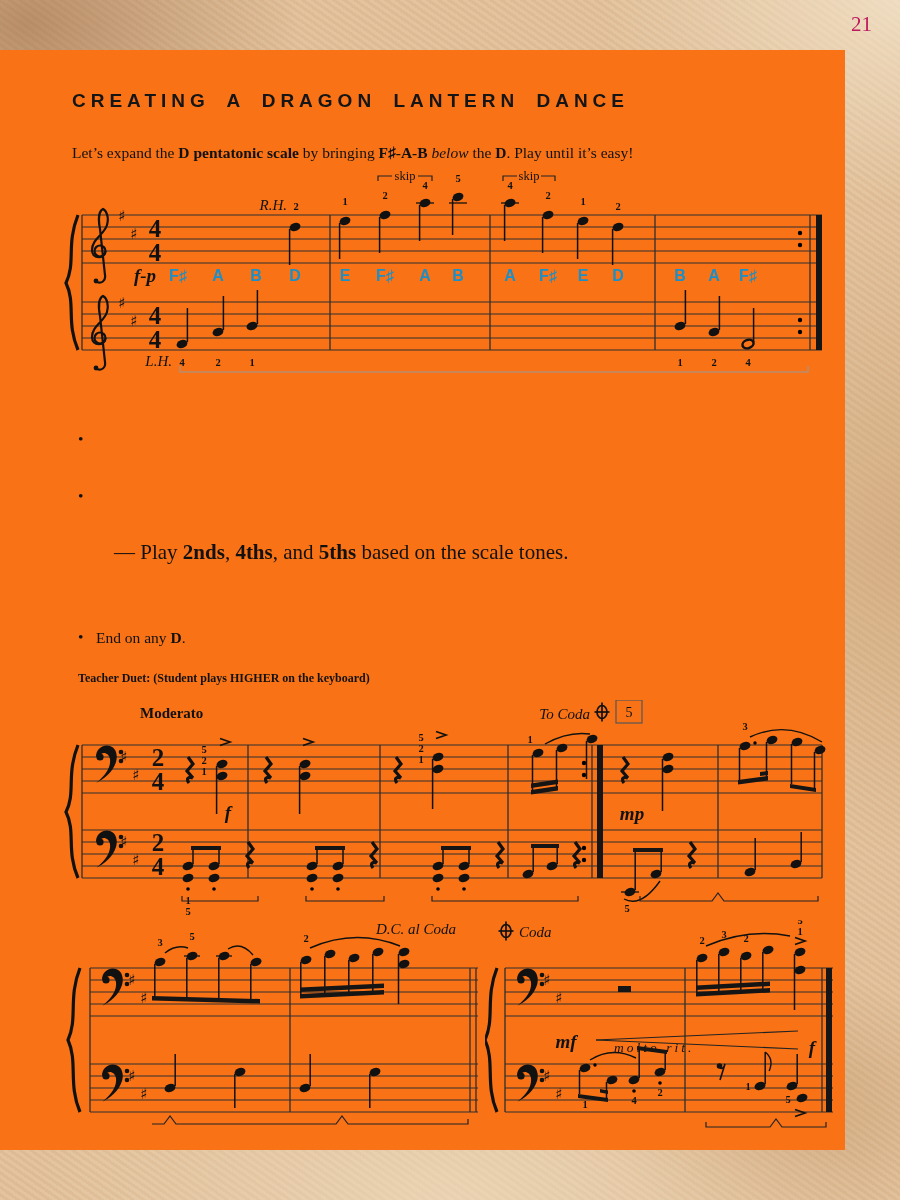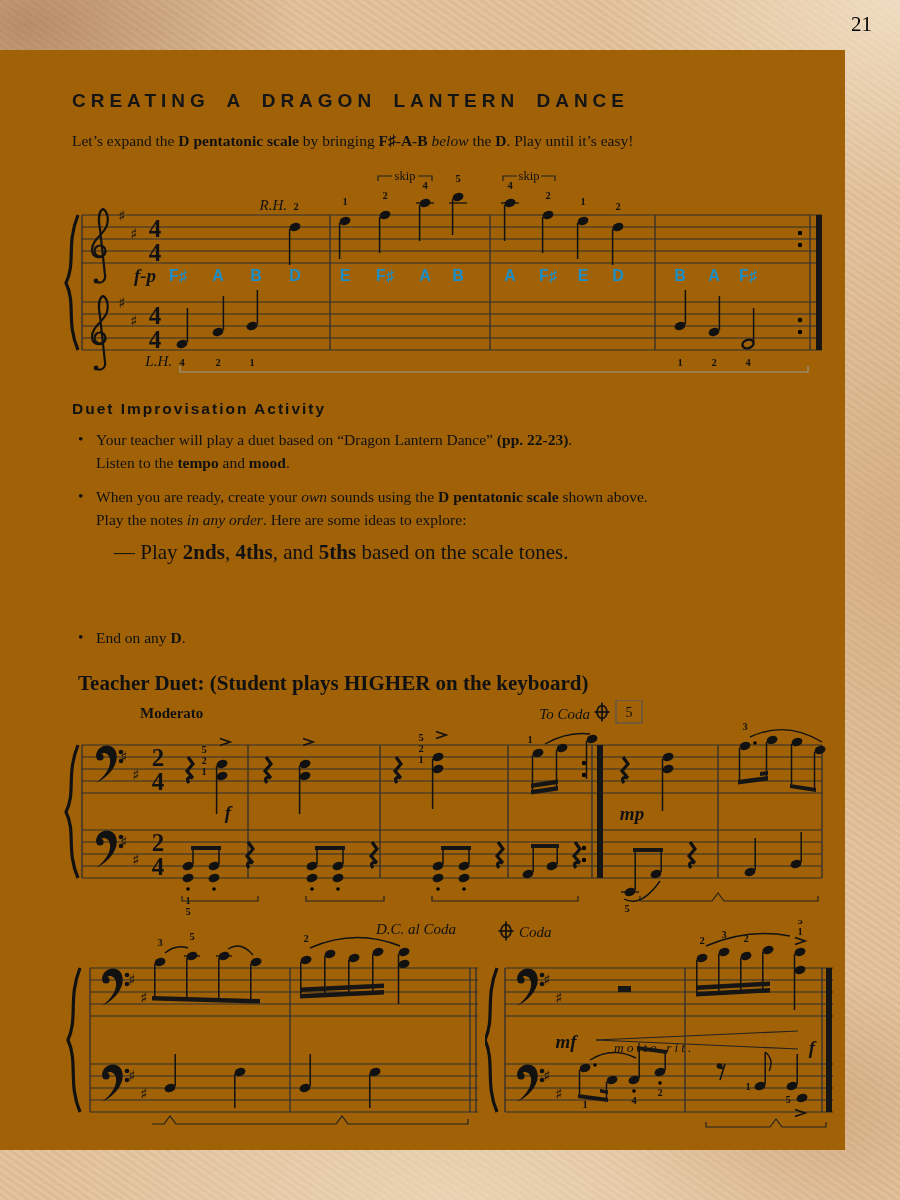--- a/index.html
+++ b/index.html
@@ -8,31 +8,31 @@
     font-family:"Liberation Serif",serif;color:#111;
     background-color:#e2c19a;
     background-image:
       radial-gradient(420px 300px at 3% 2%, rgba(150,100,62,.55), transparent 65%),
       radial-gradient(500px 340px at 100% 0%, rgba(244,230,206,.75), transparent 60%),
       radial-gradient(420px 520px at 100% 45%, rgba(199,152,104,.45), transparent 60%),
       radial-gradient(640px 300px at 50% 100%, rgba(241,224,196,.6), transparent 65%),
       radial-gradient(320px 220px at 88% 92%, rgba(186,136,88,.4), transparent 60%),
       repeating-linear-gradient(35deg, rgba(255,255,255,.05) 0 3px, rgba(140,90,50,.06) 3px 6px);
   }
-  .pageno{position:absolute;left:851px;top:12px;font-size:21px;color:#000000}
-  .page{position:absolute;left:0;top:50px;width:845px;height:1100px;background:#a16207}
+  .pageno{position:absolute;left:851px;top:12px;font-size:21px;color:#be185d}
+  .page{position:absolute;left:0;top:50px;width:845px;height:1100px;background:#f97316}
   .title{position:absolute;left:72px;top:40px;font-family:"Liberation Sans",sans-serif;
     font-weight:bold;font-size:19px;letter-spacing:5px;word-spacing:7px;color:#151515;white-space:nowrap}
-  .intro{position:absolute;left:72px;top:82px;font-size:15.5px;white-space:nowrap}
+  .intro{position:absolute;left:72px;top:94px;font-size:15.5px;white-space:nowrap}
   .h2{position:absolute;left:72px;top:350px;font-family:"Liberation Sans",sans-serif;
     font-weight:bold;font-size:15.5px;letter-spacing:2px}
   .li{position:absolute;left:72px;width:720px;font-size:15.5px;line-height:23px;padding-left:24px}
   .li .bul{position:absolute;left:6px;top:-1px}
   .dash{position:absolute;left:114px;width:660px;font-size:21px}
-  .duet-h{position:absolute;left:78px;top:621px;font-weight:bold;font-size:21px}
+  .duet-h{position:absolute;left:78px;top:621px;font-weight:bold;font-size:12px}
   svg.mus{position:absolute}
   .stf line{stroke:#2f2f2f;stroke-width:1.1}
   .bl{stroke:#2f2f2f;stroke-width:1.3}
   .thk{fill:#151515}
   .st{stroke:#111;stroke-width:1.5}
   .led{stroke:#111;stroke-width:1.3}
   .slur{fill:none;stroke:#111;stroke-width:1.4}
   .ped{stroke:#222;stroke-width:1.2;fill:none}
   .brkt{stroke:#999;stroke-width:1.1;fill:none}
   .brace{stroke:#111;stroke-width:3.2;fill:none}
@@ -211,32 +211,27 @@
     <text class="lblit" x="172" y="366" text-anchor="end">L.H.</text>
     <text class="fing" x="182" y="366">4</text>
     <text class="fing" x="218" y="366">2</text>
     <text class="fing" x="252" y="366">1</text>
     <text class="fing" x="680" y="366">1</text>
     <text class="fing" x="714" y="366">2</text>
     <text class="fing" x="748" y="366">4</text>
     <path class="brkt" d="M180,366 v6 h628 v-6"></path>
   </svg>
 
-  <div class="h2">Duet Improvisation Activity</div>
 
   <div class="li" style="top:378px">
     <span class="bul">•</span>
-    <span><span>Your teacher will play a duet based on “Dragon Lantern Dance” </span><b>(pp. 22-23)</b><span>.</span><br>
-    <span>Listen to the </span><b>tempo</b><span> and </span><b>mood</b><span>.</span></span>
   </div>
 
   <div class="li" style="top:435px">
     <span class="bul">•</span>
-    <span><span>When you are ready, create your </span><i>own</i><span> sounds using the </span><b>D pentatonic scale</b><span> shown above.</span><br>
-    <span>Play the notes </span><i>in any order</i><span>. Here are some ideas to explore:</span></span>
   </div>
 
   <div class="dash" style="top:490px"><span>— Play </span><b>2nds</b><span>, </span><b>4ths</b><span>, and </span><b>5ths</b><span> based on the scale tones.</span></div>
 
 
 
   <div class="li" style="top:576px">
     <span class="bul">•</span>
     <span><span>End on any </span><b>D</b><span>.</span></span>
   </div>

